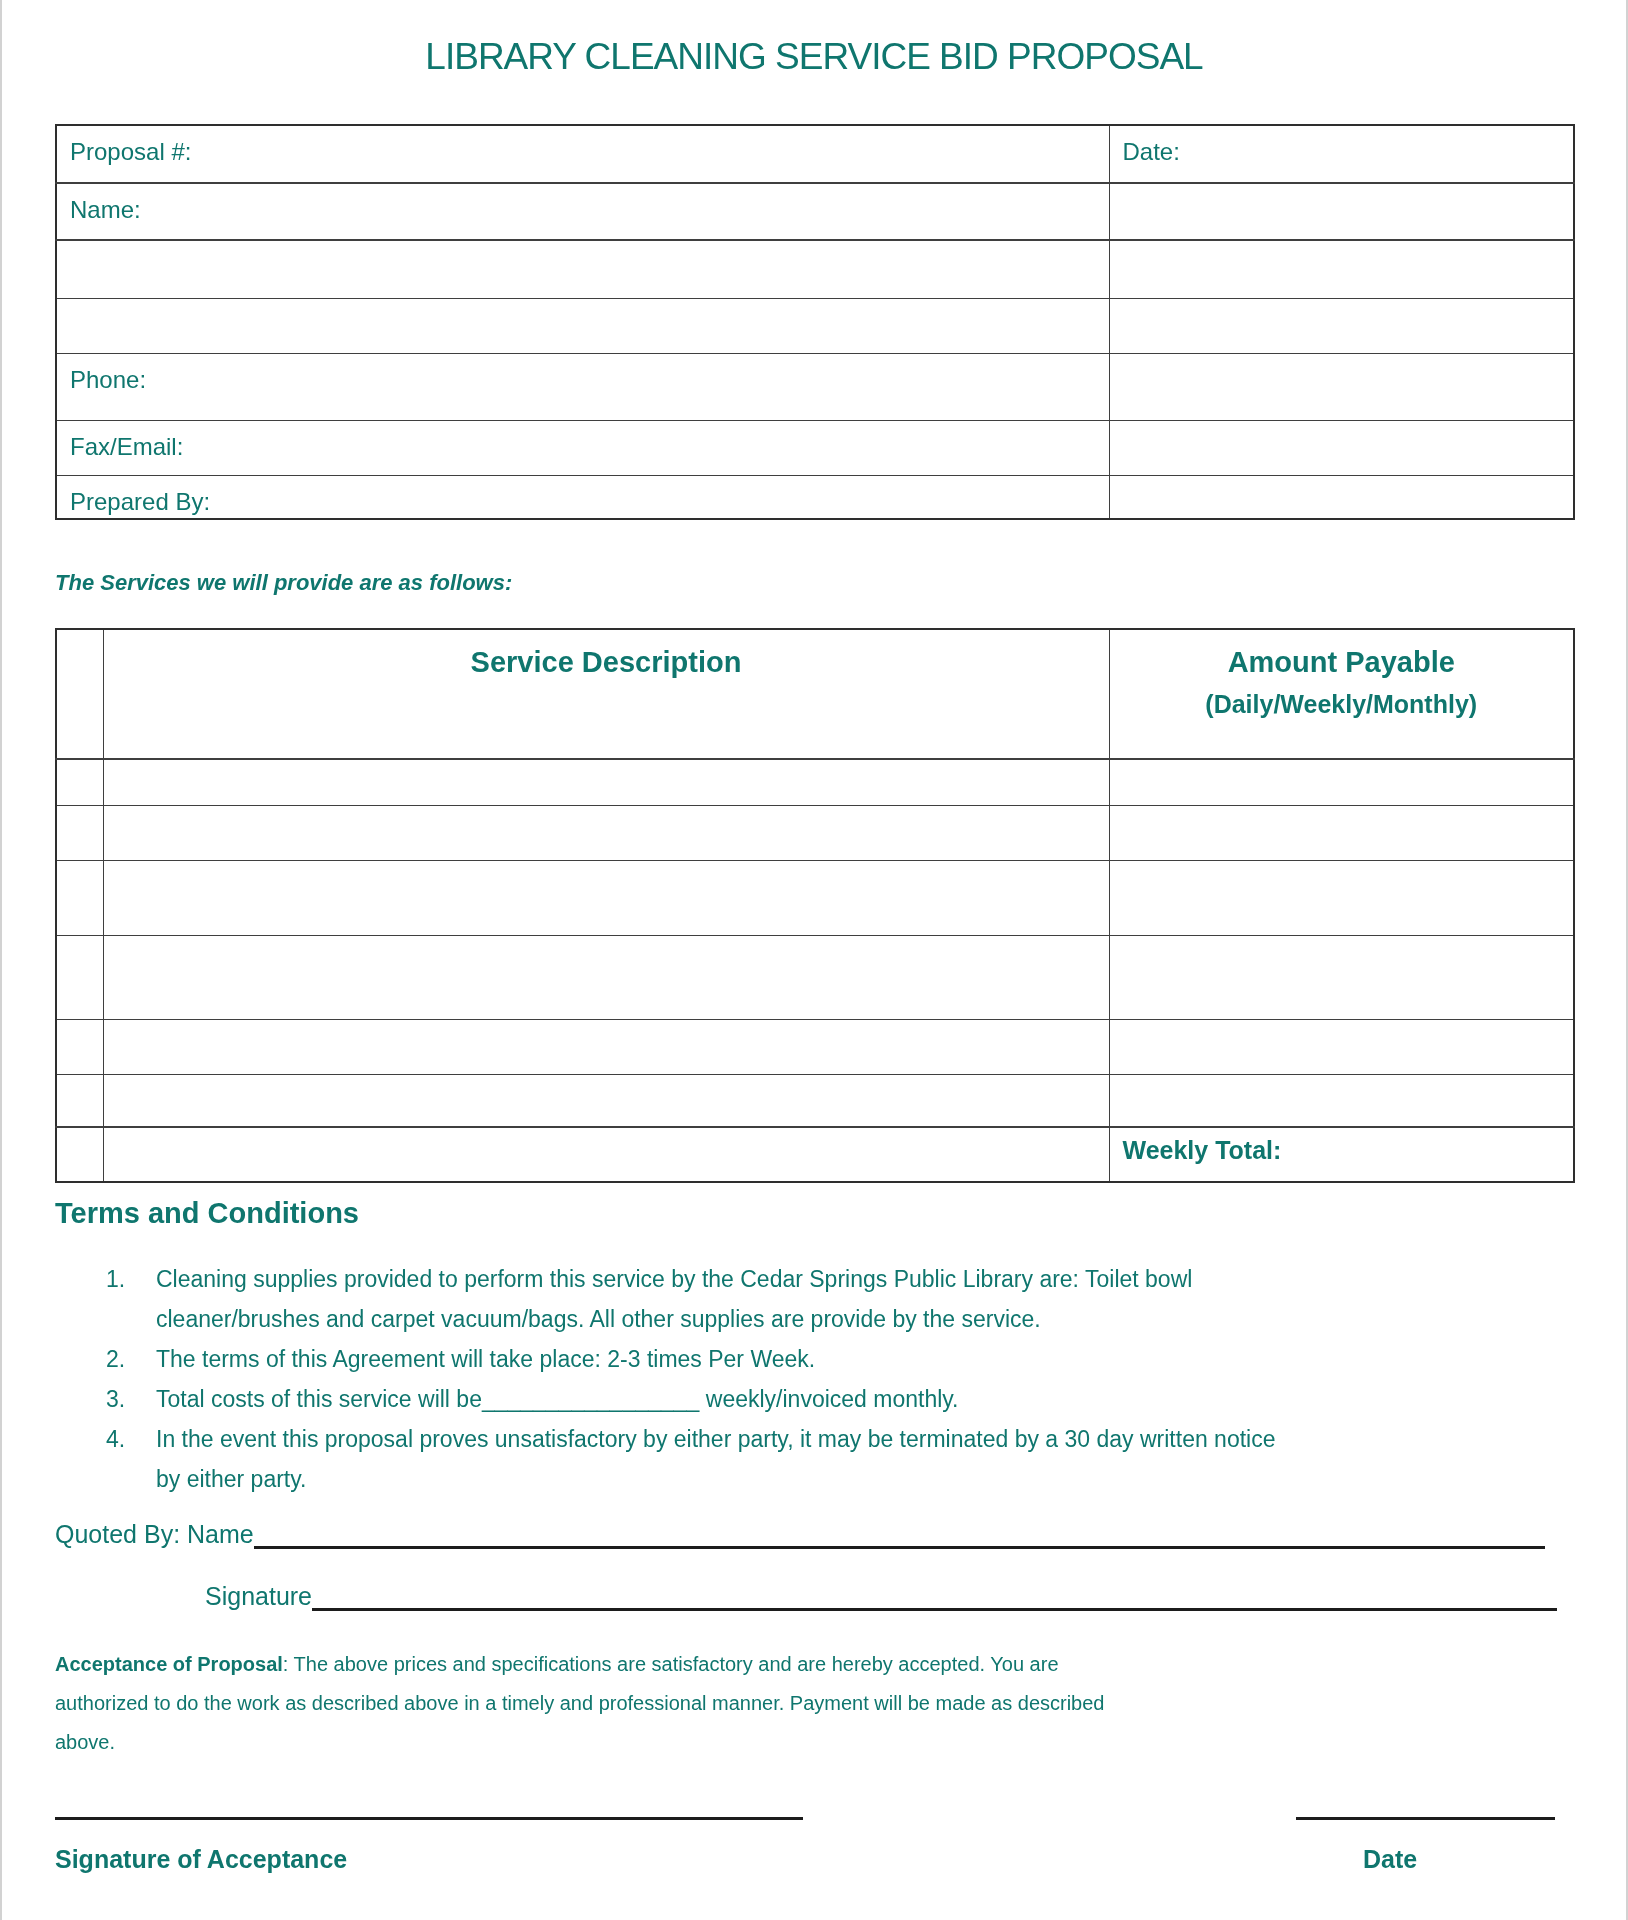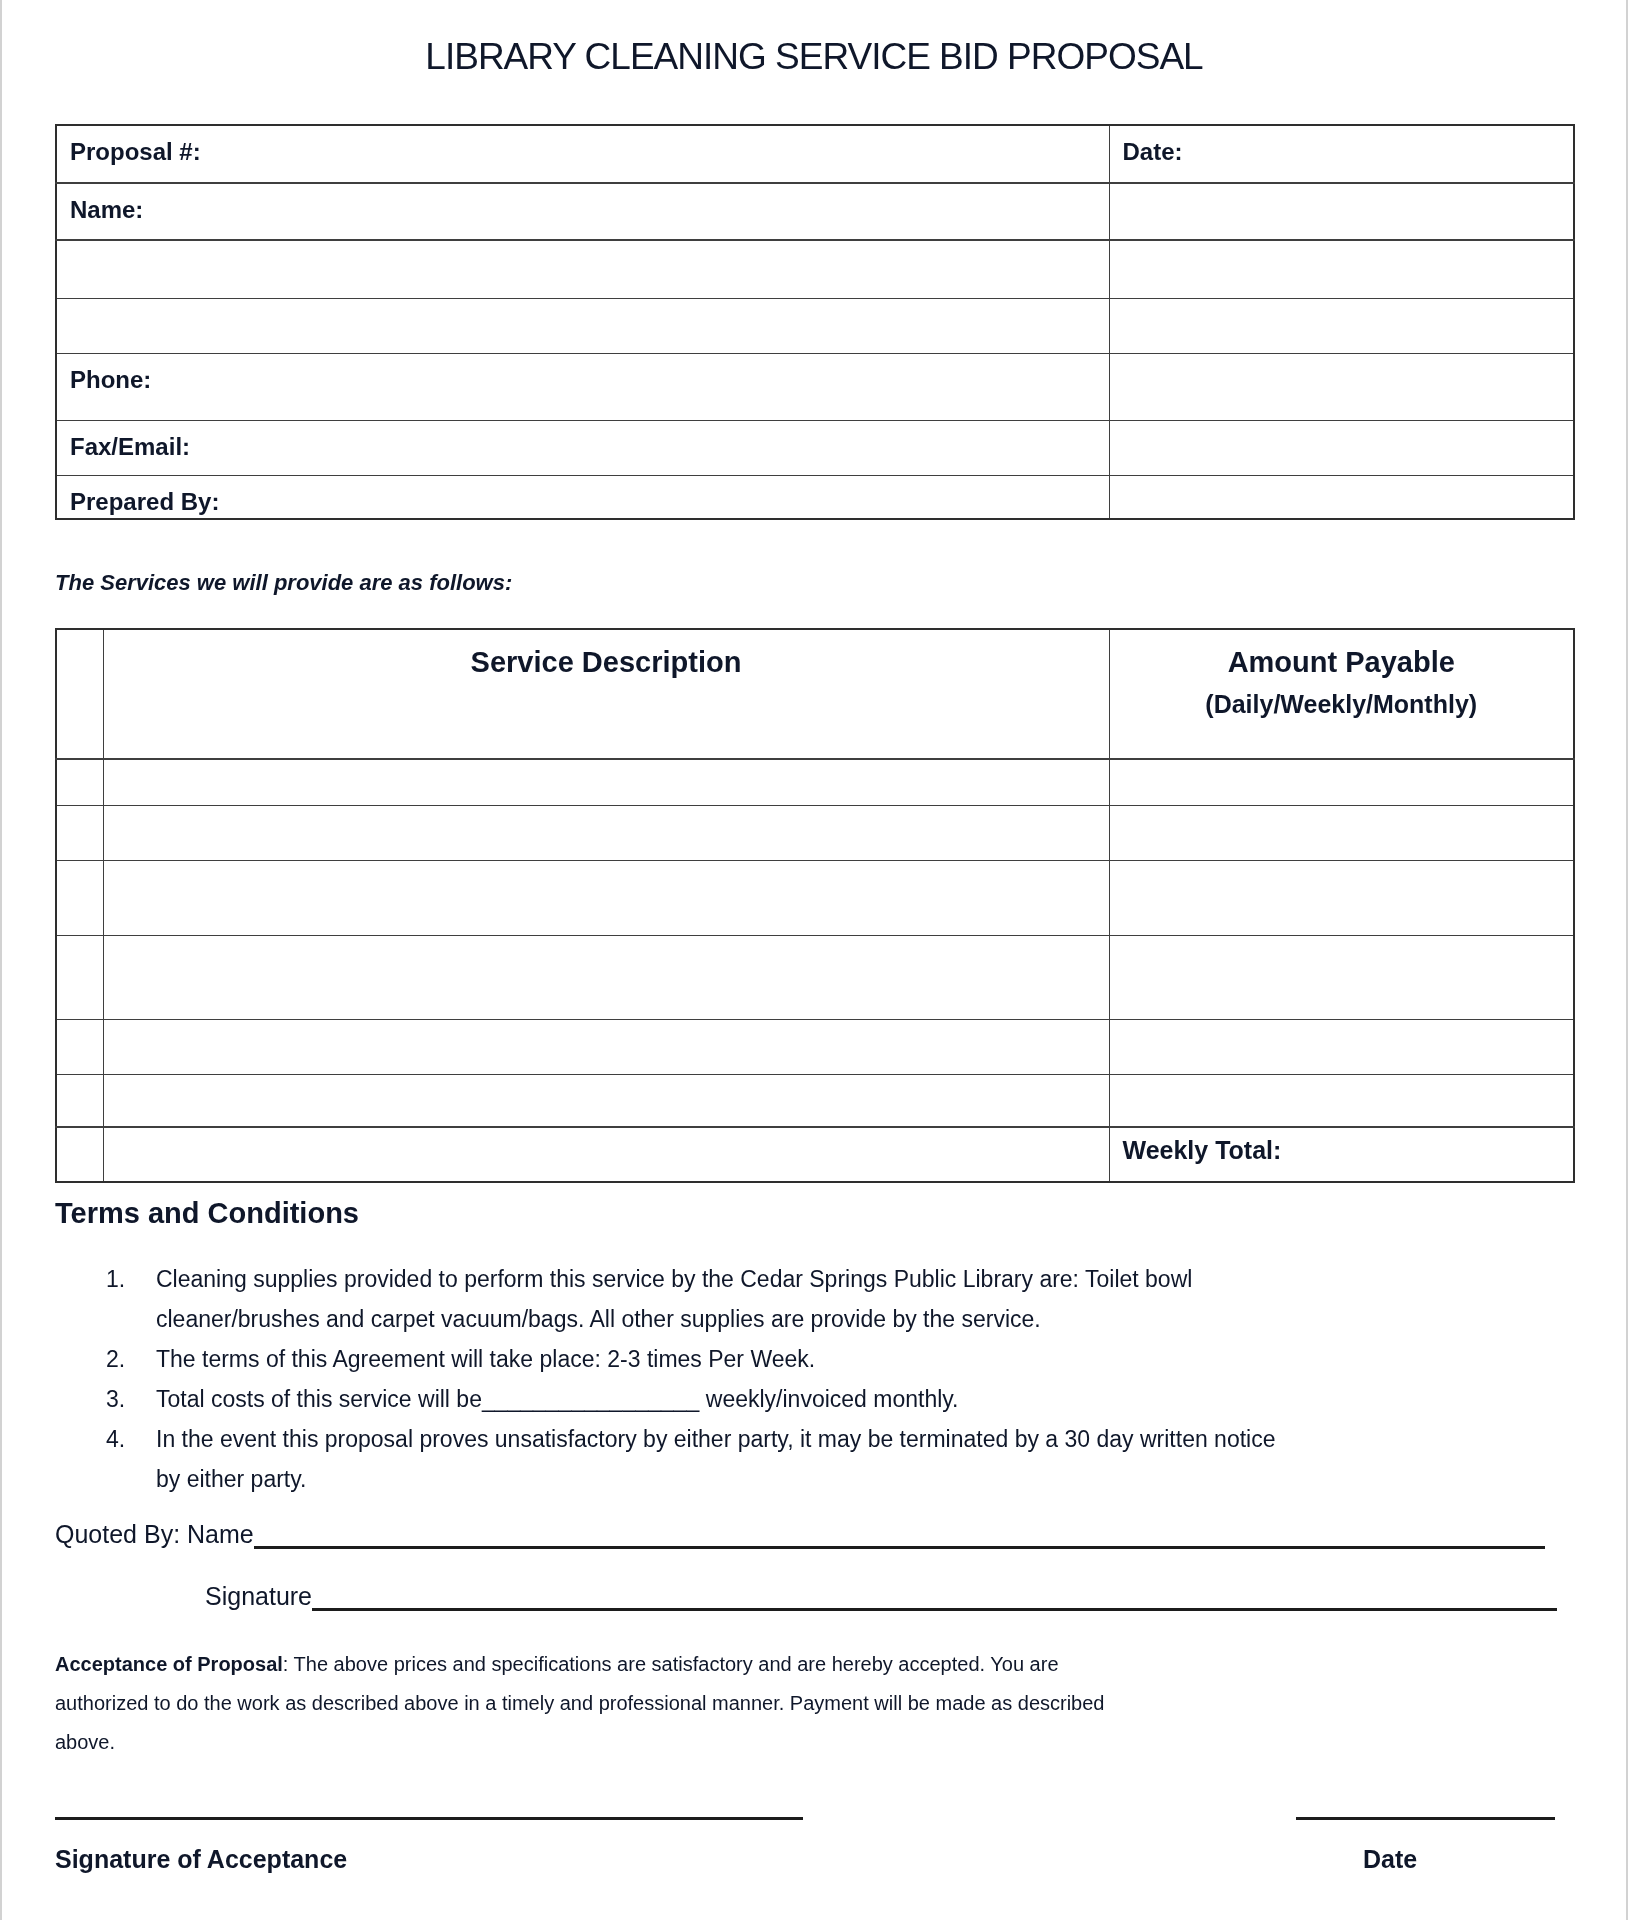--- a/index.html
+++ b/index.html
@@ -5,21 +5,21 @@
   html, body { margin:0; padding:0; background:#ffffff; }
   .page {
     position:relative;
     width:1628px; height:1920px;
     box-sizing:border-box;
     background:#ffffff;
     border-left:2px solid #d2d2d2;
     border-right:2px solid #d2d2d2;
     padding:0 53px;
     font-family:"Liberation Sans", "DejaVu Sans", sans-serif;
-    color:#0f172a;
+    color:#0f766e;
     overflow:hidden;
   }
   .doc-title {
     margin:34px 0 0 0;
     text-align:center;
     font-size:37px;
     font-weight:400;
     letter-spacing:-1px;
     line-height:46px;
     white-space:nowrap;
@@ -30,21 +30,21 @@
     border-collapse:collapse;
     table-layout:fixed;
     margin-top:44px;
     border:2px solid #2e2e2e;
   }
   table.info td {
     border:1px solid #3f3f3f;
     vertical-align:top;
     padding:12px 0 0 13px;
     font-size:24px;
-    font-weight:700;
+    font-weight:400;
     line-height:28px;
   }
   tr.ih1 { height:58px; } tr.ih1 td { border-bottom-width:2px; }
   tr.ih2 { height:57px; } tr.ih2 td { border-bottom-width:2px; }
   tr.ih3 { height:58px; }
   tr.ih4 { height:55px; }
   tr.ih5 { height:67px; }
   tr.ih6 { height:55px; }
   tr.ih7 { height:44px; }
   

